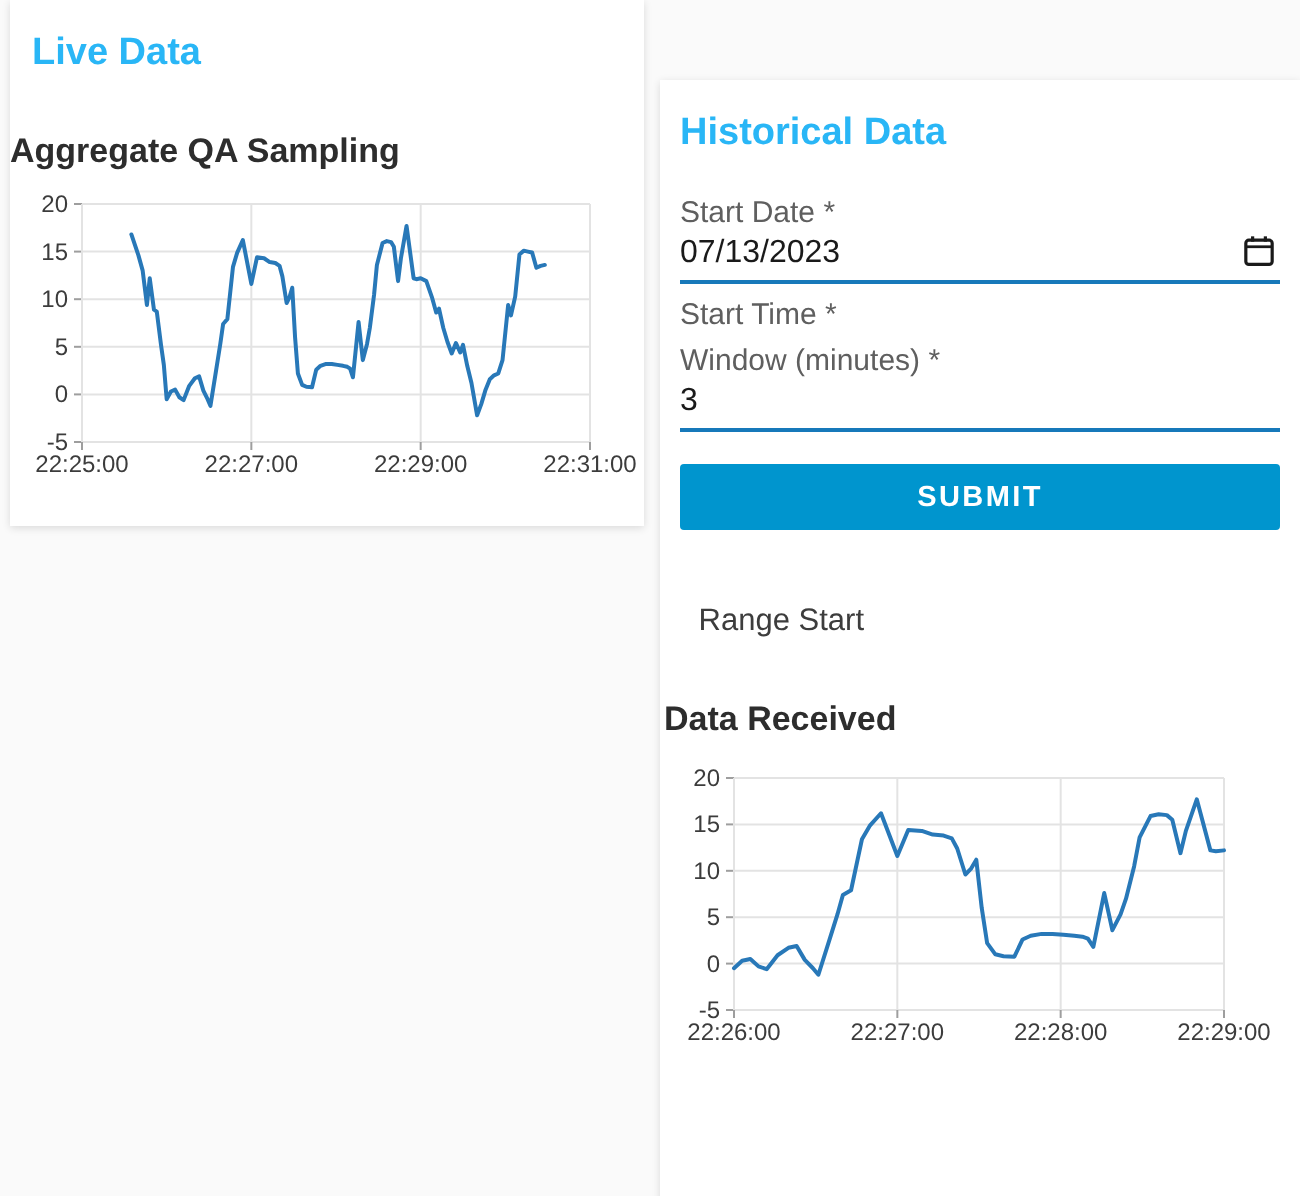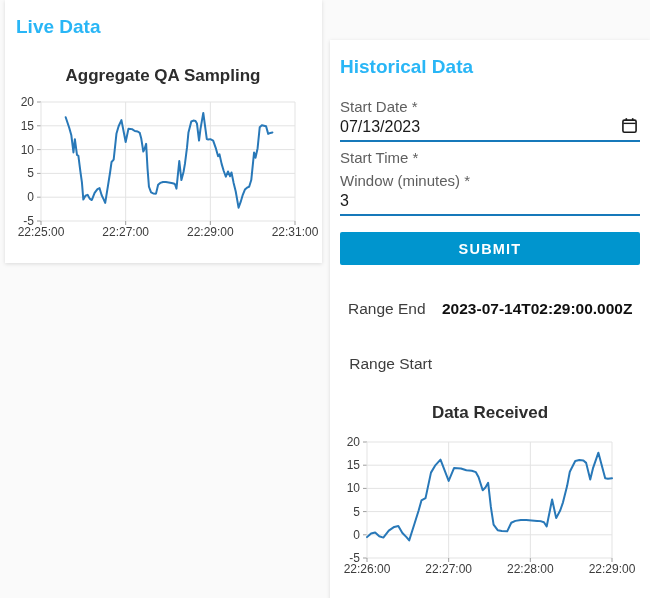--- a/index.html
+++ b/index.html
@@ -13,21 +13,21 @@
     position:absolute;background:#ffffff;
     box-shadow:0 1px 4px rgba(0,0,0,0.13);
   }
   .card-left{left:5px;top:0;width:317px;height:263px;box-sizing:border-box;padding:14px 0 0 0;}
   .card-right{left:330px;top:0;width:320px;height:598px;box-sizing:border-box;padding:14px 10px 0 10px;margin-top:40px;}
   .panel-title{
     margin:0;font-size:19px;line-height:26px;font-weight:600;color:#29b6f6;
   }
   .card-left .panel-title{margin-left:11px;}
   .chart-title{
-    text-align:center;font-size:17px;line-height:24px;font-weight:600;color:#2d2d2d;
+    text-align:left;font-size:17px;line-height:24px;font-weight:600;color:#2d2d2d;
     width:316px;
   }
   .card-left .chart-title{margin-top:24px;}
   .chart-svg{width:316px;}
   .card-left .chart-svg{margin-top:6px;}
   .tick{font-size:12px;fill:#3c3c3c;font-family:"Liberation Sans",sans-serif;}
   
   .field{margin-bottom:7px;}
   .field:first-of-type{margin-top:18px;}
   .field-label{display:block;font-size:15px;line-height:14px;color:#5f5f5f;padding-top:2px;}
@@ -121,24 +121,20 @@
 
     <div class="field">
       <label class="field-label">Window (minutes) *</label>
       <div class="input-row">
         <input class="field-input" type="text" value="3" style="">
       </div>
     </div>
 
     <button class="submit">SUBMIT</button>
 
-    <div class="result-row first">
-      <span class="result-label">Range End</span>
-      <span class="result-value">2023-07-14T02:29:00.000Z</span>
-    </div>
 
     <div class="result-row second">
       <span class="result-label">Range Start</span>
     </div>
 
     <div class="chart-block">
       <div class="chart-title">Data Received</div>
       <div class="chart-svg"><svg width="316" height="158" xmlns="http://www.w3.org/2000/svg">
             <line x1="35" y1="129" x2="280" y2="129" stroke="#e3e3e3" stroke-width="1"></line>
             <line x1="31" y1="129" x2="35" y2="129" stroke="#9e9e9e" stroke-width="1"></line>

